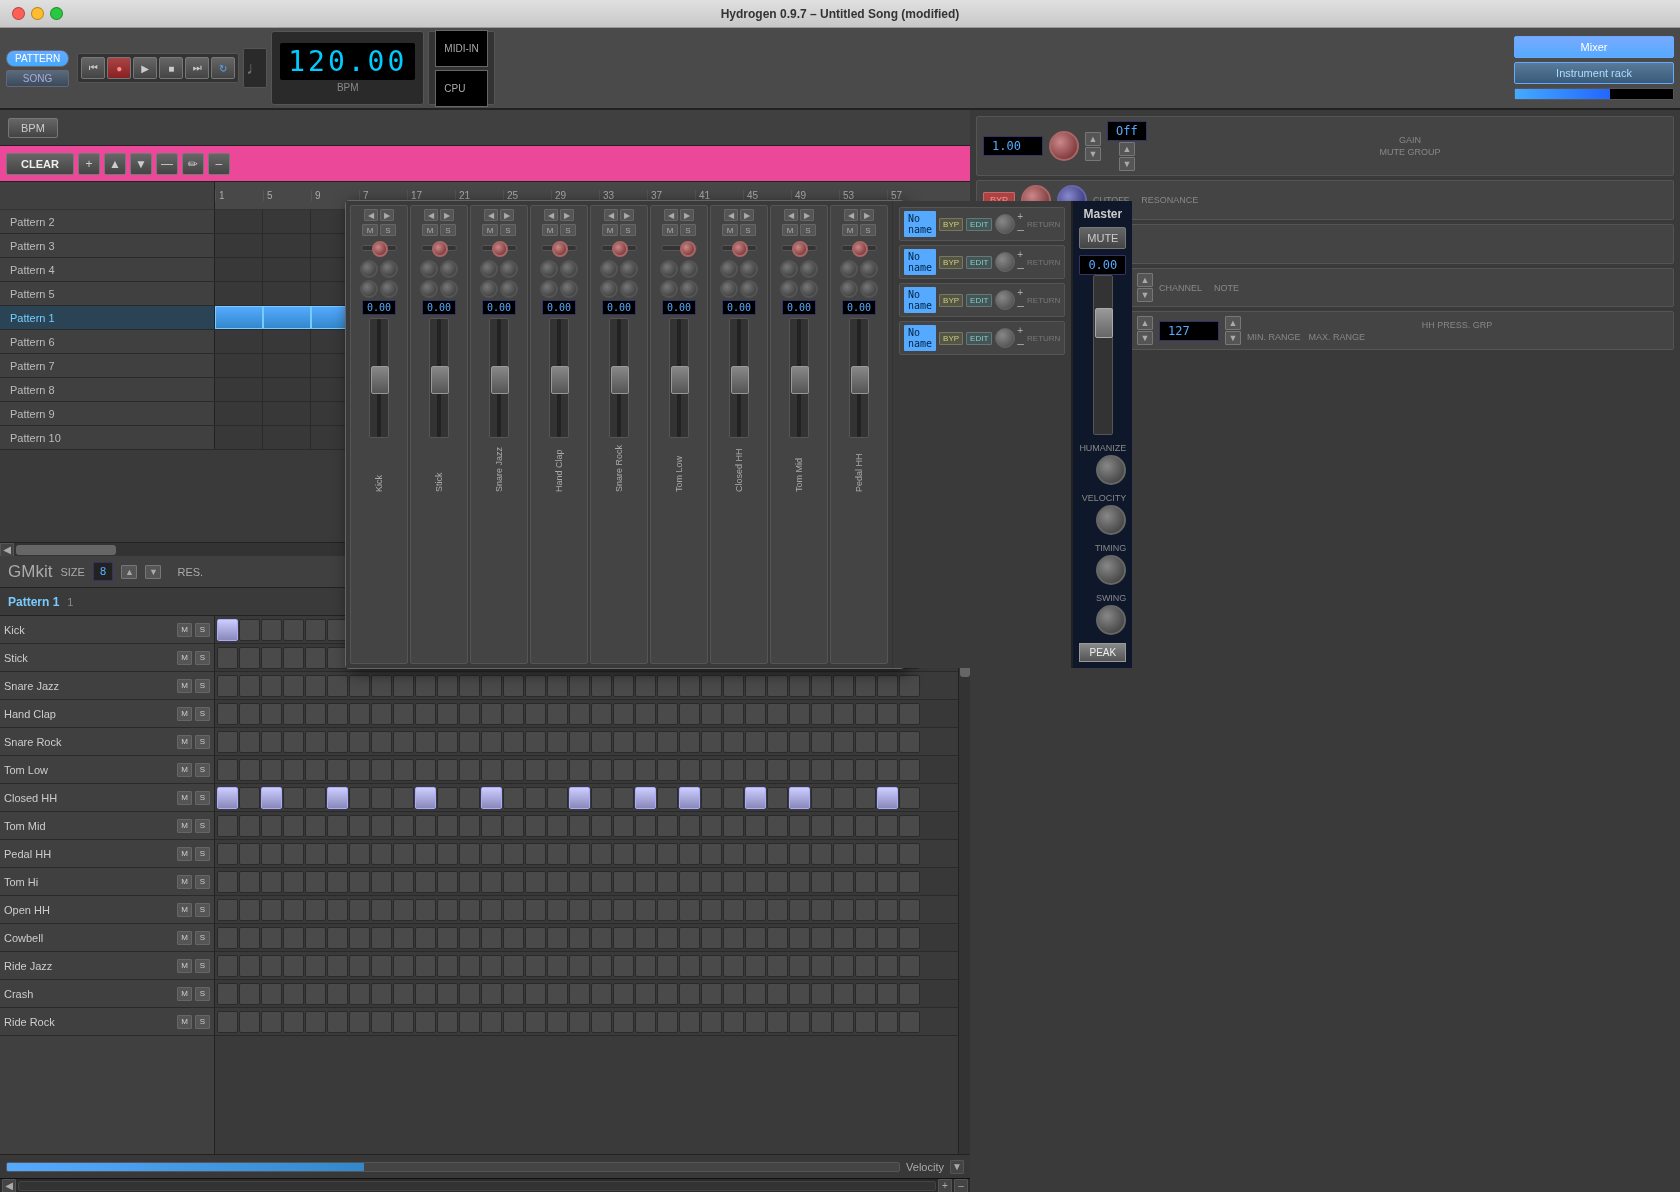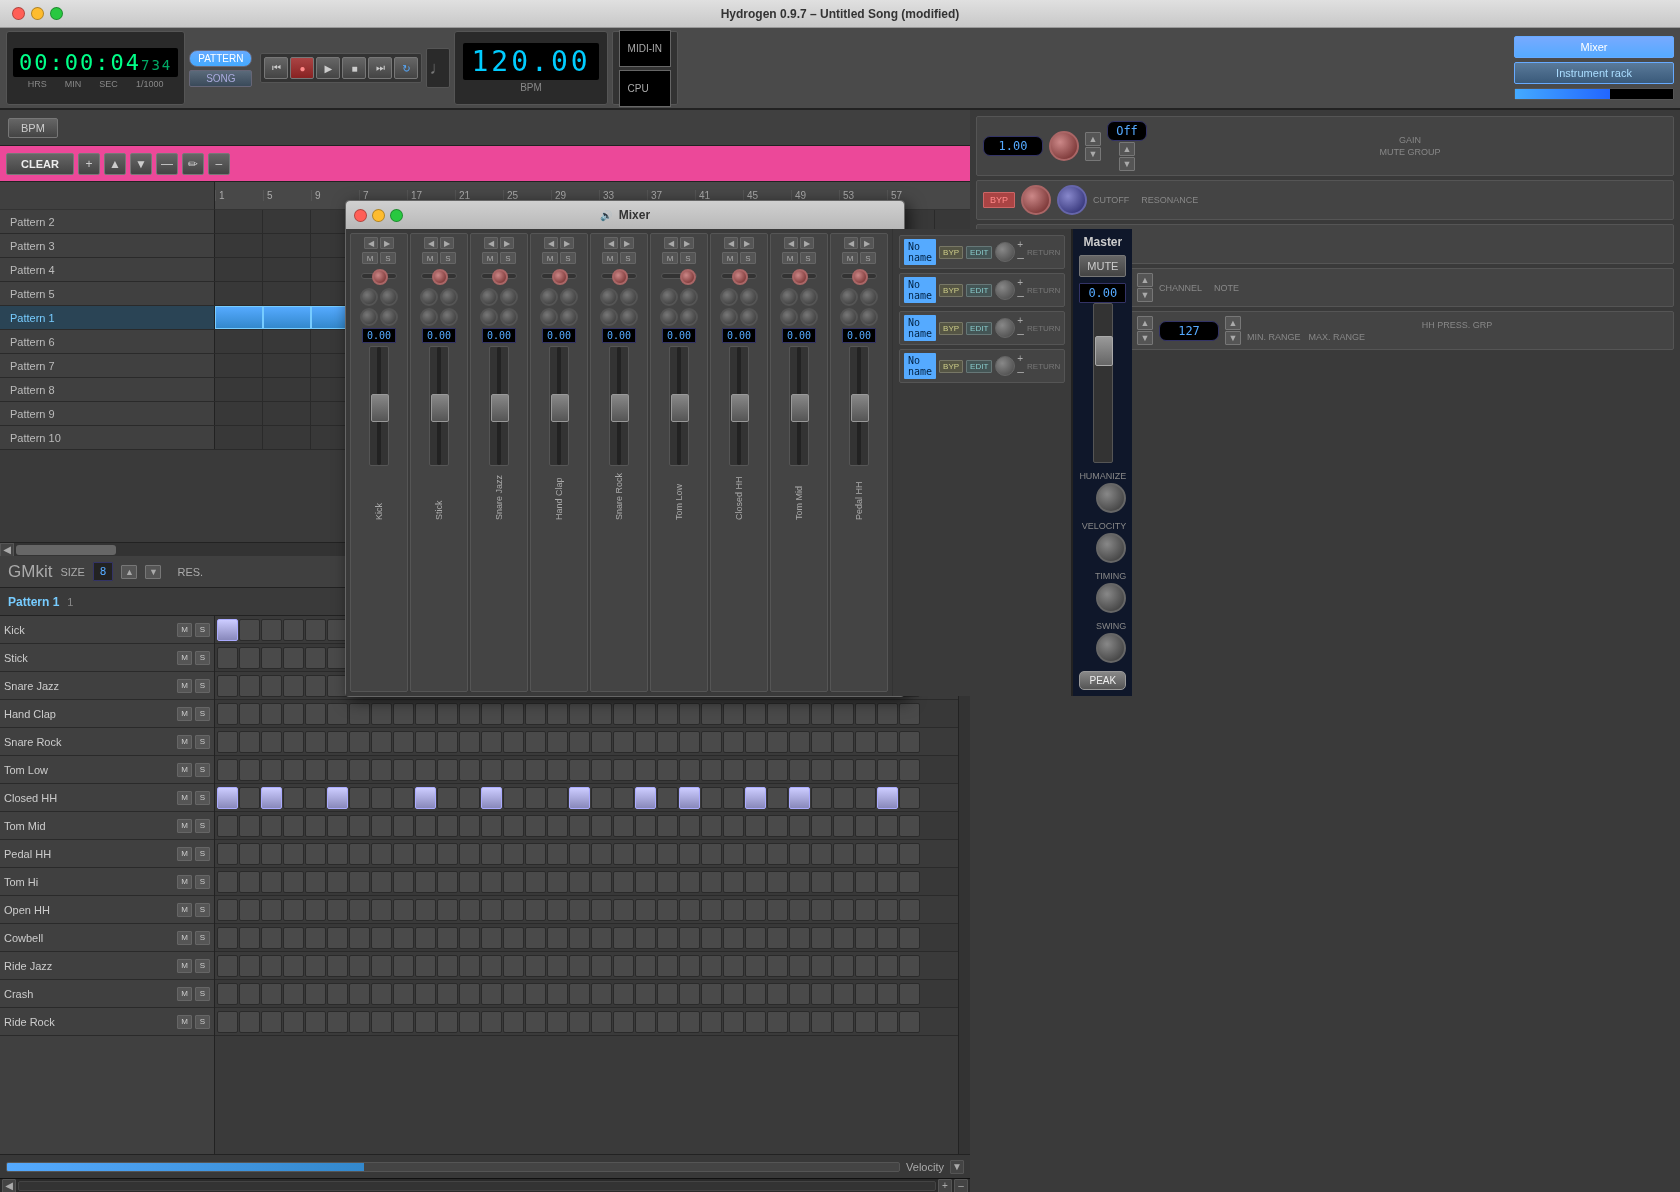--- a/index.html
+++ b/index.html
@@ -539,21 +539,21 @@
       border-radius: 50%;
       background: radial-gradient(circle at 35% 35%, #888, #333);
       border: 2px solid #666;
     }
     .peak-btn {
       background: linear-gradient(to bottom, #888, #555);
       border: 1px solid #999;
       color: #eee;
       font-size: 10px;
       padding: 3px 8px;
-      border-radius: 5px;
+      border-radius: 0;
       cursor: pointer;
       margin-top: 8px;
       text-align: center;
     }
 
     
     .inst-rack-props {
       flex: 1;
       background: #3a3a3a;
       padding: 6px;
@@ -570,24 +570,24 @@
       border: 1px solid #555;
       border-radius: 2px;
       padding: 4px 6px;
     }
     .prop-display {
       background: #000;
       color: #5af;
       font-family: monospace;
       font-size: 12px;
       padding: 2px 8px;
-      border-radius: 7px;
+      border-radius: 1px;
       border: 1px solid #336;
       min-width: 60px;
-      text-align: center;
+      text-align: left;
     }
     .prop-label {
       font-size: 9px;
       color: #888;
       text-align: center;
     }
     .prop-knob {
       width: 30px; height: 30px;
       border-radius: 50%;
       background: radial-gradient(circle at 35% 35%, #c88, #622);
@@ -968,33 +968,20 @@
   <div class="title-bar-buttons">
     <div class="tb-btn close"></div>
     <div class="tb-btn minimize"></div>
     <div class="tb-btn maximize"></div>
   </div>
   <span class="title-bar-text">Hydrogen 0.9.7 – Untitled Song (modified)</span>
 </div>
 
 <div class="main-toolbar">
 
-  <div class="transport-section">
-    <div style="display:flex;align-items:baseline;gap:2px">
-      <div class="time-display">
-        <span>00:00:04</span><span style="font-size:14px;color:#00aa66">734</span>
-      </div>
-    </div>
-    <div class="time-labels">
-      <span>HRS</span>
-      <span>MIN</span>
-      <span>SEC</span>
-      <span>1/1000</span>
-    </div>
-  </div>
 
   <div class="pattern-song-btns">
     <button class="ps-btn active">PATTERN</button>
     <button class="ps-btn">SONG</button>
   </div>
 
   <div class="transport-controls">
     <button class="t-btn">⏮</button>
     <button class="t-btn rec">●</button>
     <button class="t-btn">▶</button>
@@ -1995,31 +1982,20 @@
             <div class="prop-label">MIN. RANGE</div>
             <div class="prop-label">MAX. RANGE</div>
           </div>
         </div>
       </div>
     </div>
   </div>
 </div>
 
 <div class="mixer-popup">
-  <div class="mixer-titlebar">
-    <div class="mixer-tb-btns">
-      <div class="mixer-tb-btn close"></div>
-      <div class="mixer-tb-btn min"></div>
-      <div class="mixer-tb-btn max"></div>
-    </div>
-    <span class="mixer-title-text">
-      <span style="font-size:10px;color:#555;margin-right:3px">🔊</span>
-      <span>Mixer</span>
-    </span>
-  </div>
 
   <div style="display:flex;">
 
     <div class="mixer-channels" id="mixer-channels-container">
     <div class="mixer-channel">
       <div class="ch-controls-top">
         <div class="ch-btn">◀</div>
         <div class="ch-btn">▶</div>
       </div>
       <div class="ch-ms">

